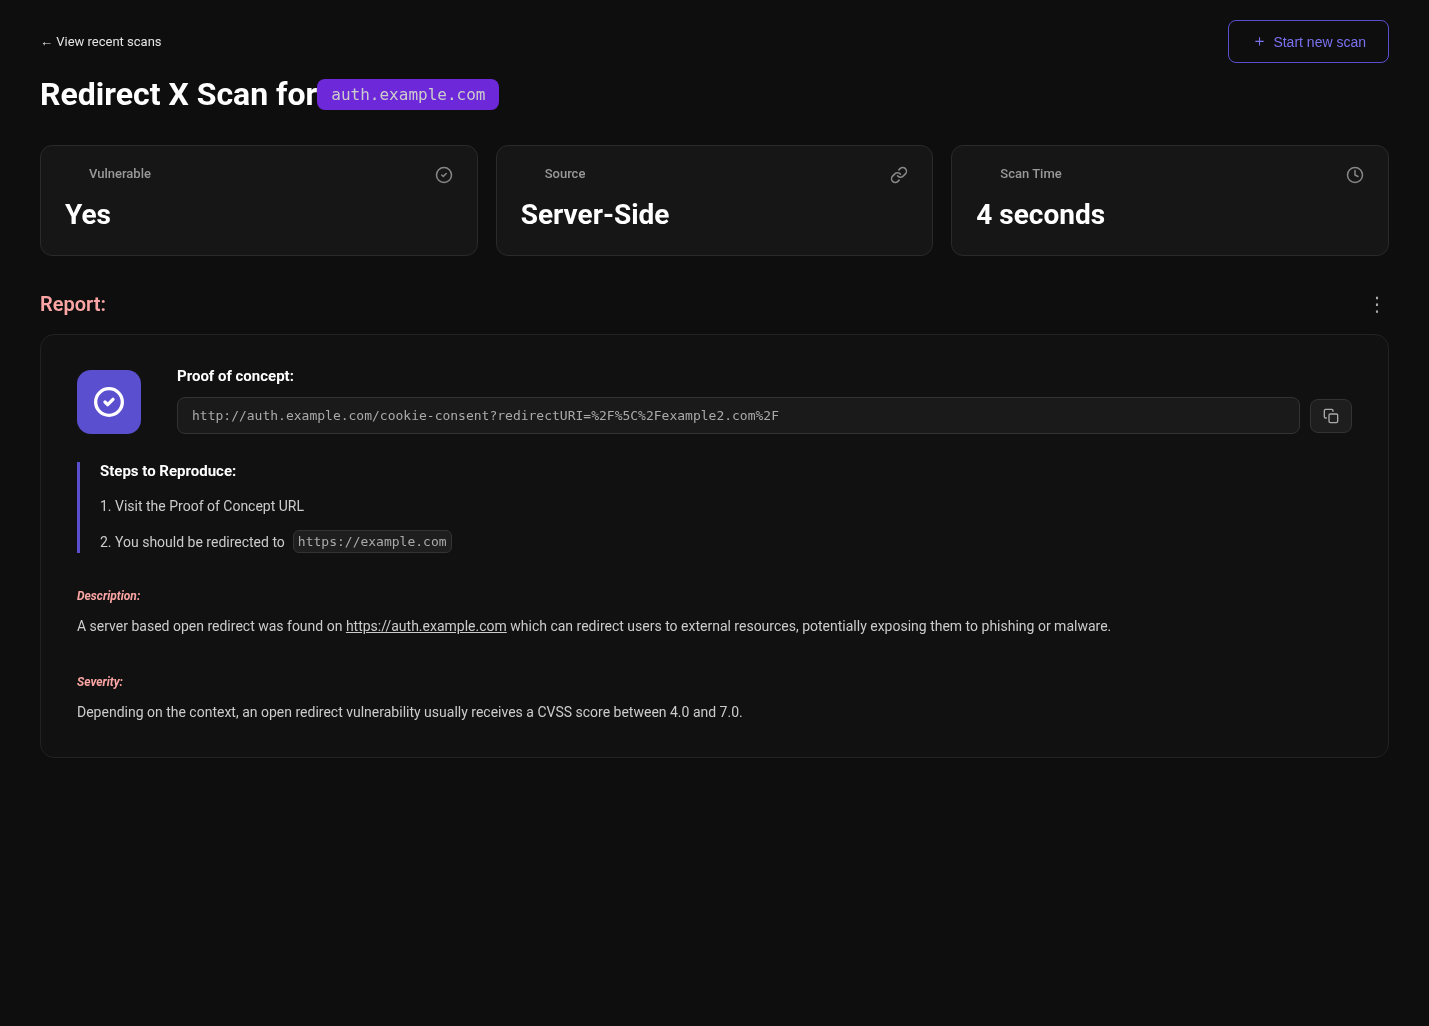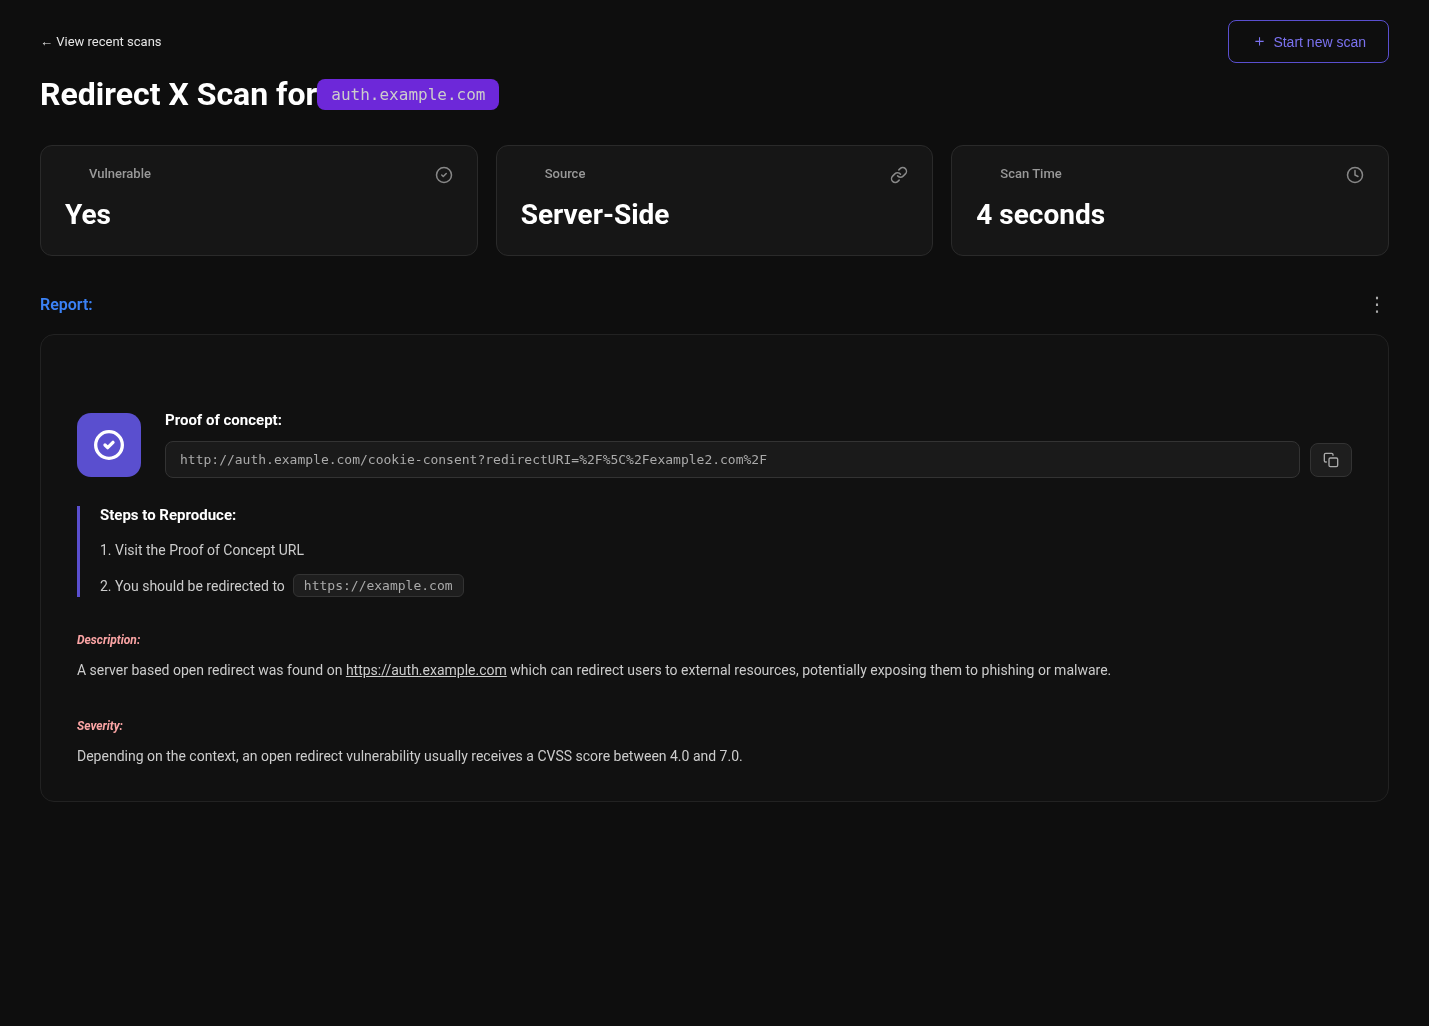--- a/index.html
+++ b/index.html
@@ -100,45 +100,44 @@
     }
 
     
     .report-header {
       display: flex;
       justify-content: space-between;
       align-items: center;
       margin-bottom: 18px;
     }
     .report-label {
-      font-size: 16px;
+      font-size: 20px;
       font-weight: 600;
-      color: #3b82f6;
+      color: #fca5a5;
     }
     .three-dots {
       color: #aaa;
       font-size: 20px;
       cursor: pointer;
       letter-spacing: 2px;
     }
 
     
     .report-card {
       background: #111;
       border: 1px solid #222;
       border-radius: 14px;
       padding: 32px 36px;
     }
 
     .poc-header-row {
       display: flex;
-      align-items: center;
-      gap: 24px;
+      align-items: flex-end;
+      gap: 36px;
       margin-bottom: 28px;
-      margin-top: 44px;
     }
     .poc-icon-box {
       width: 64px;
       height: 64px;
       background: #5a4fcf;
       border-radius: 14px;
       display: flex;
       align-items: center;
       justify-content: center;
       flex-shrink: 0;
@@ -205,21 +204,21 @@
       color: #ccc;
       margin-bottom: 16px;
       display: flex;
       align-items: center;
       gap: 8px;
     }
     .redirect-target-badge {
       background: #1e1e1e;
       border: 1px solid #333;
       border-radius: 6px;
-      padding: 3px 10px;
+      padding: 3px 4px;
       font-family: monospace;
       font-size: 13px;
       color: #aaa;
     }
 
     
     .description-section {
       margin-bottom: 36px;
     }
     .section-title {

